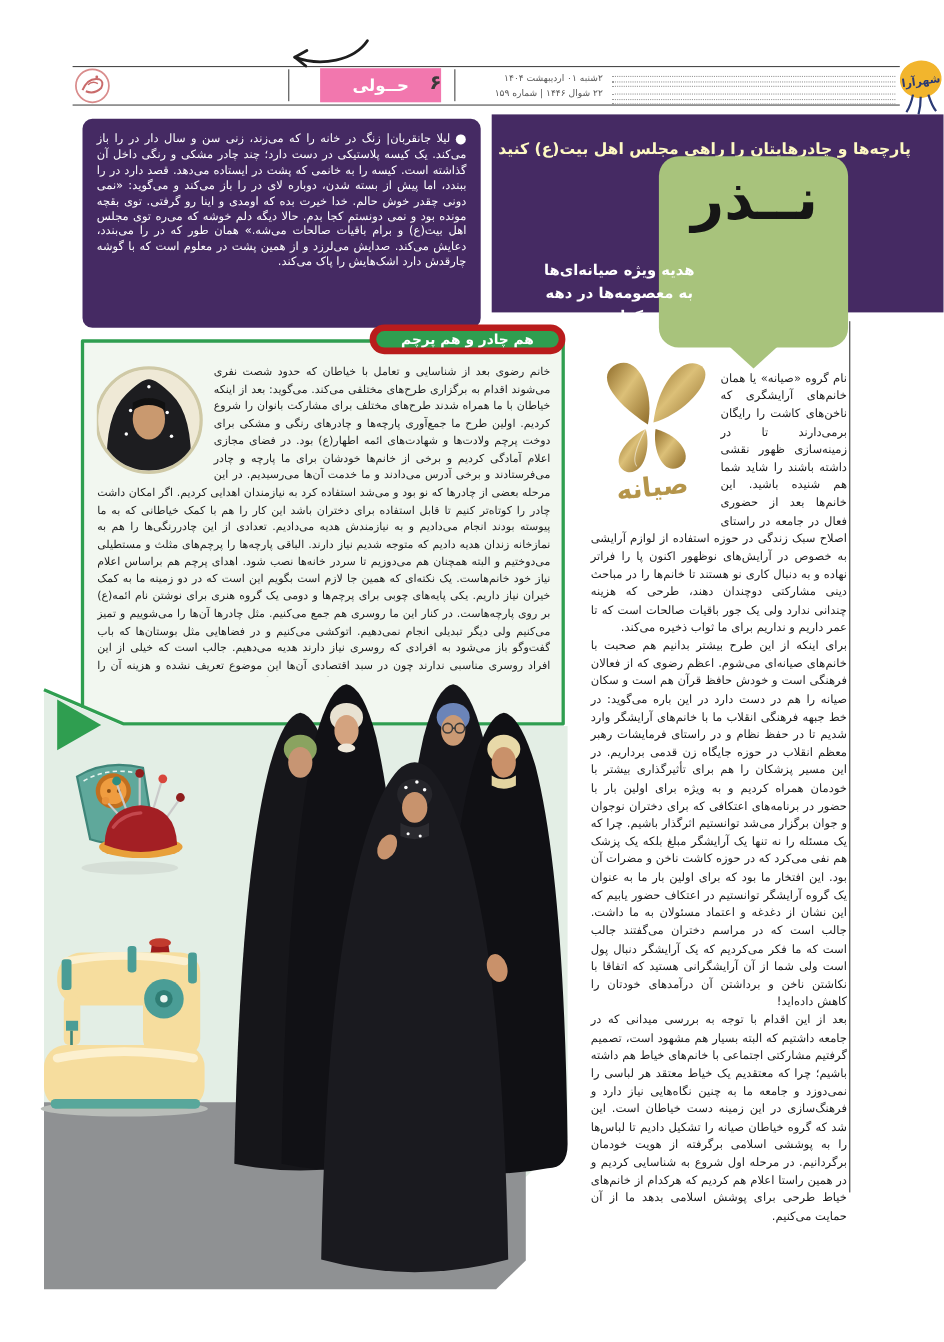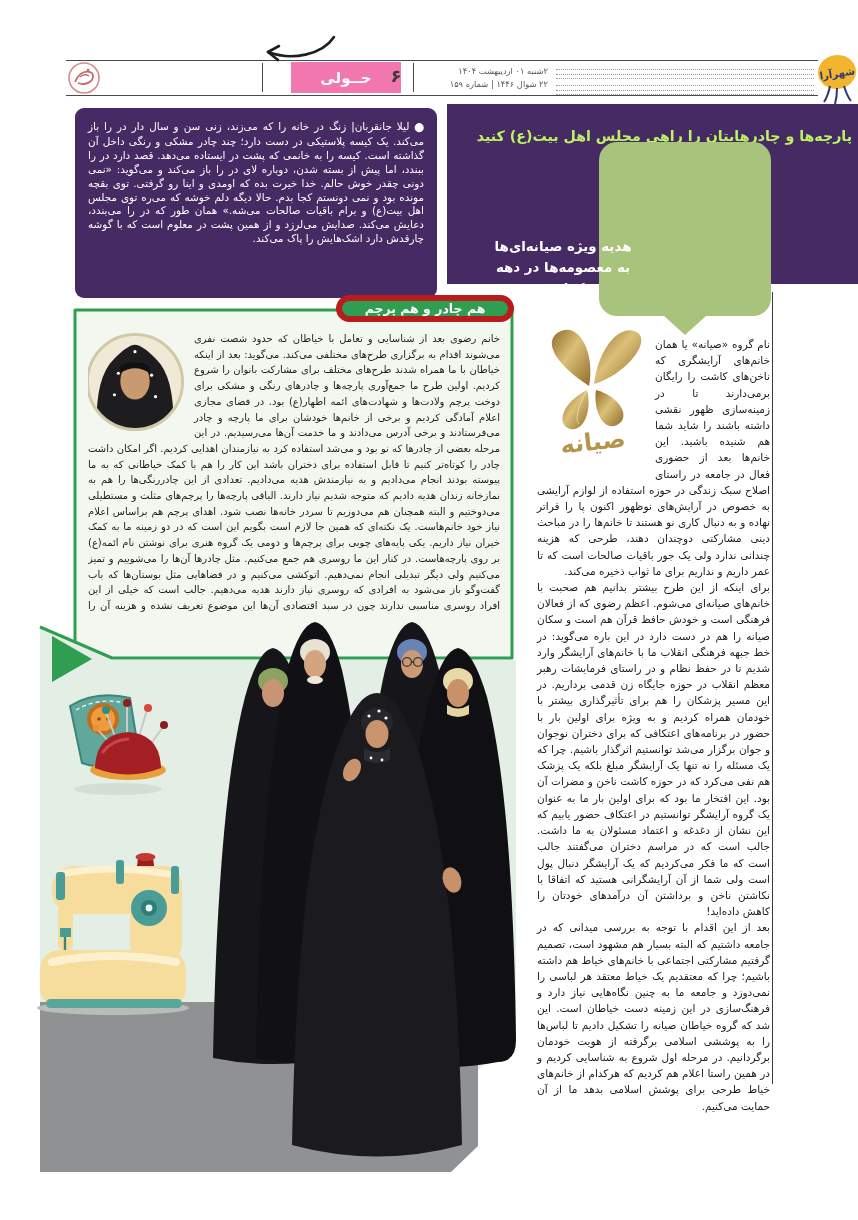--- a/index.html
+++ b/index.html
@@ -23,22 +23,22 @@
   .dotrow{border-top:1px dotted #9a9a9a;margin-top:3.4px;height:0;}
   .masthead{position:absolute;left:816px;top:52px;width:42px;height:54px;}
   .hand-arrow{position:absolute;left:256px;top:33px;width:84px;height:30px;}
   
   .lede-box{position:absolute;left:75px;top:108px;width:362px;height:190px;background:#452a63;
             border-radius:9px;box-sizing:border-box;padding:12px 13px;direction:rtl;
             color:#fff;font-size:10.4px;line-height:13.9px;text-align:justify;font-weight:normal;overflow:hidden;}
   .lede-bullet{color:#fff;font-size:9px;}
   
   .banner{position:absolute;left:447px;top:104px;width:411px;height:180px;background:#452a63;}
-  .banner-kicker{position:absolute;top:24px;left:6px;right:6px;text-align:right;direction:rtl;
-                 color:#bef264;font-weight:bold;font-size:14.2px;}
+  .banner-kicker{position:absolute;top:24px;left:6px;right:6px;text-align:left;direction:rtl;
+                 color:#fef9c3;font-weight:bold;font-size:14.2px;}
   .bubble{position:absolute;left:152px;top:38px;width:172px;height:174px;background:#a8c37c;border-radius:18px;}
   .bubble:after{content:"";position:absolute;left:64px;bottom:-19px;width:0;height:0;
                 border-left:22px solid transparent;border-right:22px solid transparent;border-top:20px solid #a8c37c;}
   .title-w1{position:absolute;left:166px;top:48px;width:146px;text-align:center;direction:rtl;
             font-size:52px;font-weight:bold;color:#161616;}
   .title-w2{position:absolute;left:-2px;top:56px;width:168px;text-align:center;direction:rtl;
             font-size:48px;font-weight:bold;color:#a8c37c;}
   .banner-sub{position:absolute;left:0px;top:132px;width:164px;text-align:center;direction:rtl;
               color:#fff;font-weight:bold;font-size:13.4px;line-height:21px;padding-left:34px;}
   
@@ -111,20 +111,21 @@
 
   <div class="lede-box">
     <span class="lede-bullet">⬤ </span>
     <span>لیلا جانقربان</span><span>| </span>
     <span>زنگ در خانه را که می‌زند، زنی سن و سال دار در را باز می‌کند. یک کیسه پلاستیکی در دست دارد؛ چند چادر مشکی و رنگی داخل آن گذاشته است. کیسه را به خانمی که پشت در ایستاده می‌دهد. قصد دارد در را ببندد، اما پیش از بسته شدن، دوباره لای در را باز می‌کند و می‌گوید: «نمی دونی چقدر خوش حالم. خدا خیرت بده که اومدی و اینا رو گرفتی. توی بقچه مونده بود و نمی دونستم کجا بدم. حالا دیگه دلم خوشه که می‌ره توی مجلس اهل بیت(ع) و برام باقیات صالحات می‌شه.» همان طور که در را می‌بندد، دعایش می‌کند. صدایش می‌لرزد و از همین پشت در معلوم است که با گوشه چارقدش دارد اشک‌هایش را پاک می‌کند.</span>
   </div>
 
   <div class="banner">
     <div class="banner-kicker">پارچه‌ها و چادرهایتان را راهی مجلس اهل بیت(ع) کنید</div>
     <div class="bubble"></div>
+    <div class="title-w1">نــذر</div>
     <div class="banner-sub">
       <span>هدیه ویژه صیانه‌ای‌ها</span><br>
       <span>به معصومه‌ها در دهه کرامت</span>
     </div>
   </div>
 
   <svg class="artboard" viewBox="0 0 858 1220">
 
     <polygon points="40,629 112,660 516,660 516,1034 477,1071 40,1071" fill="#e3eee5"></polygon>
 

